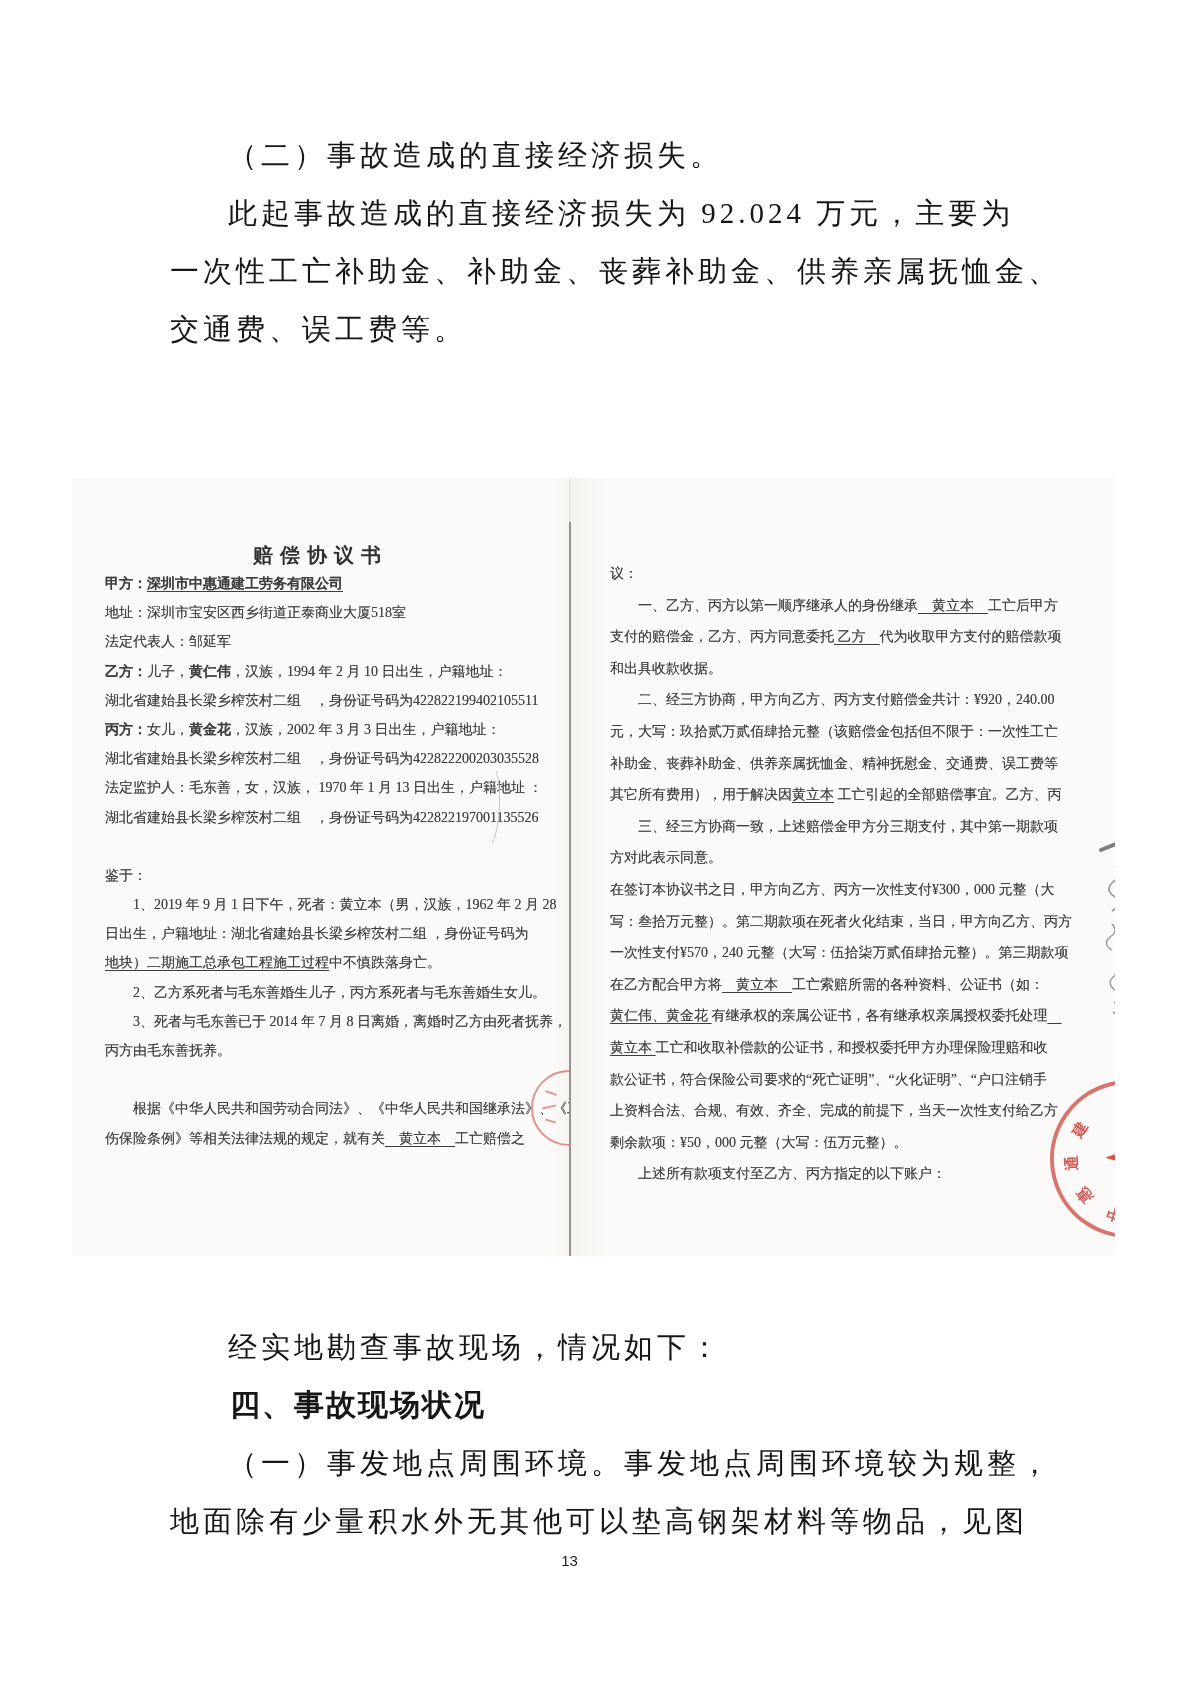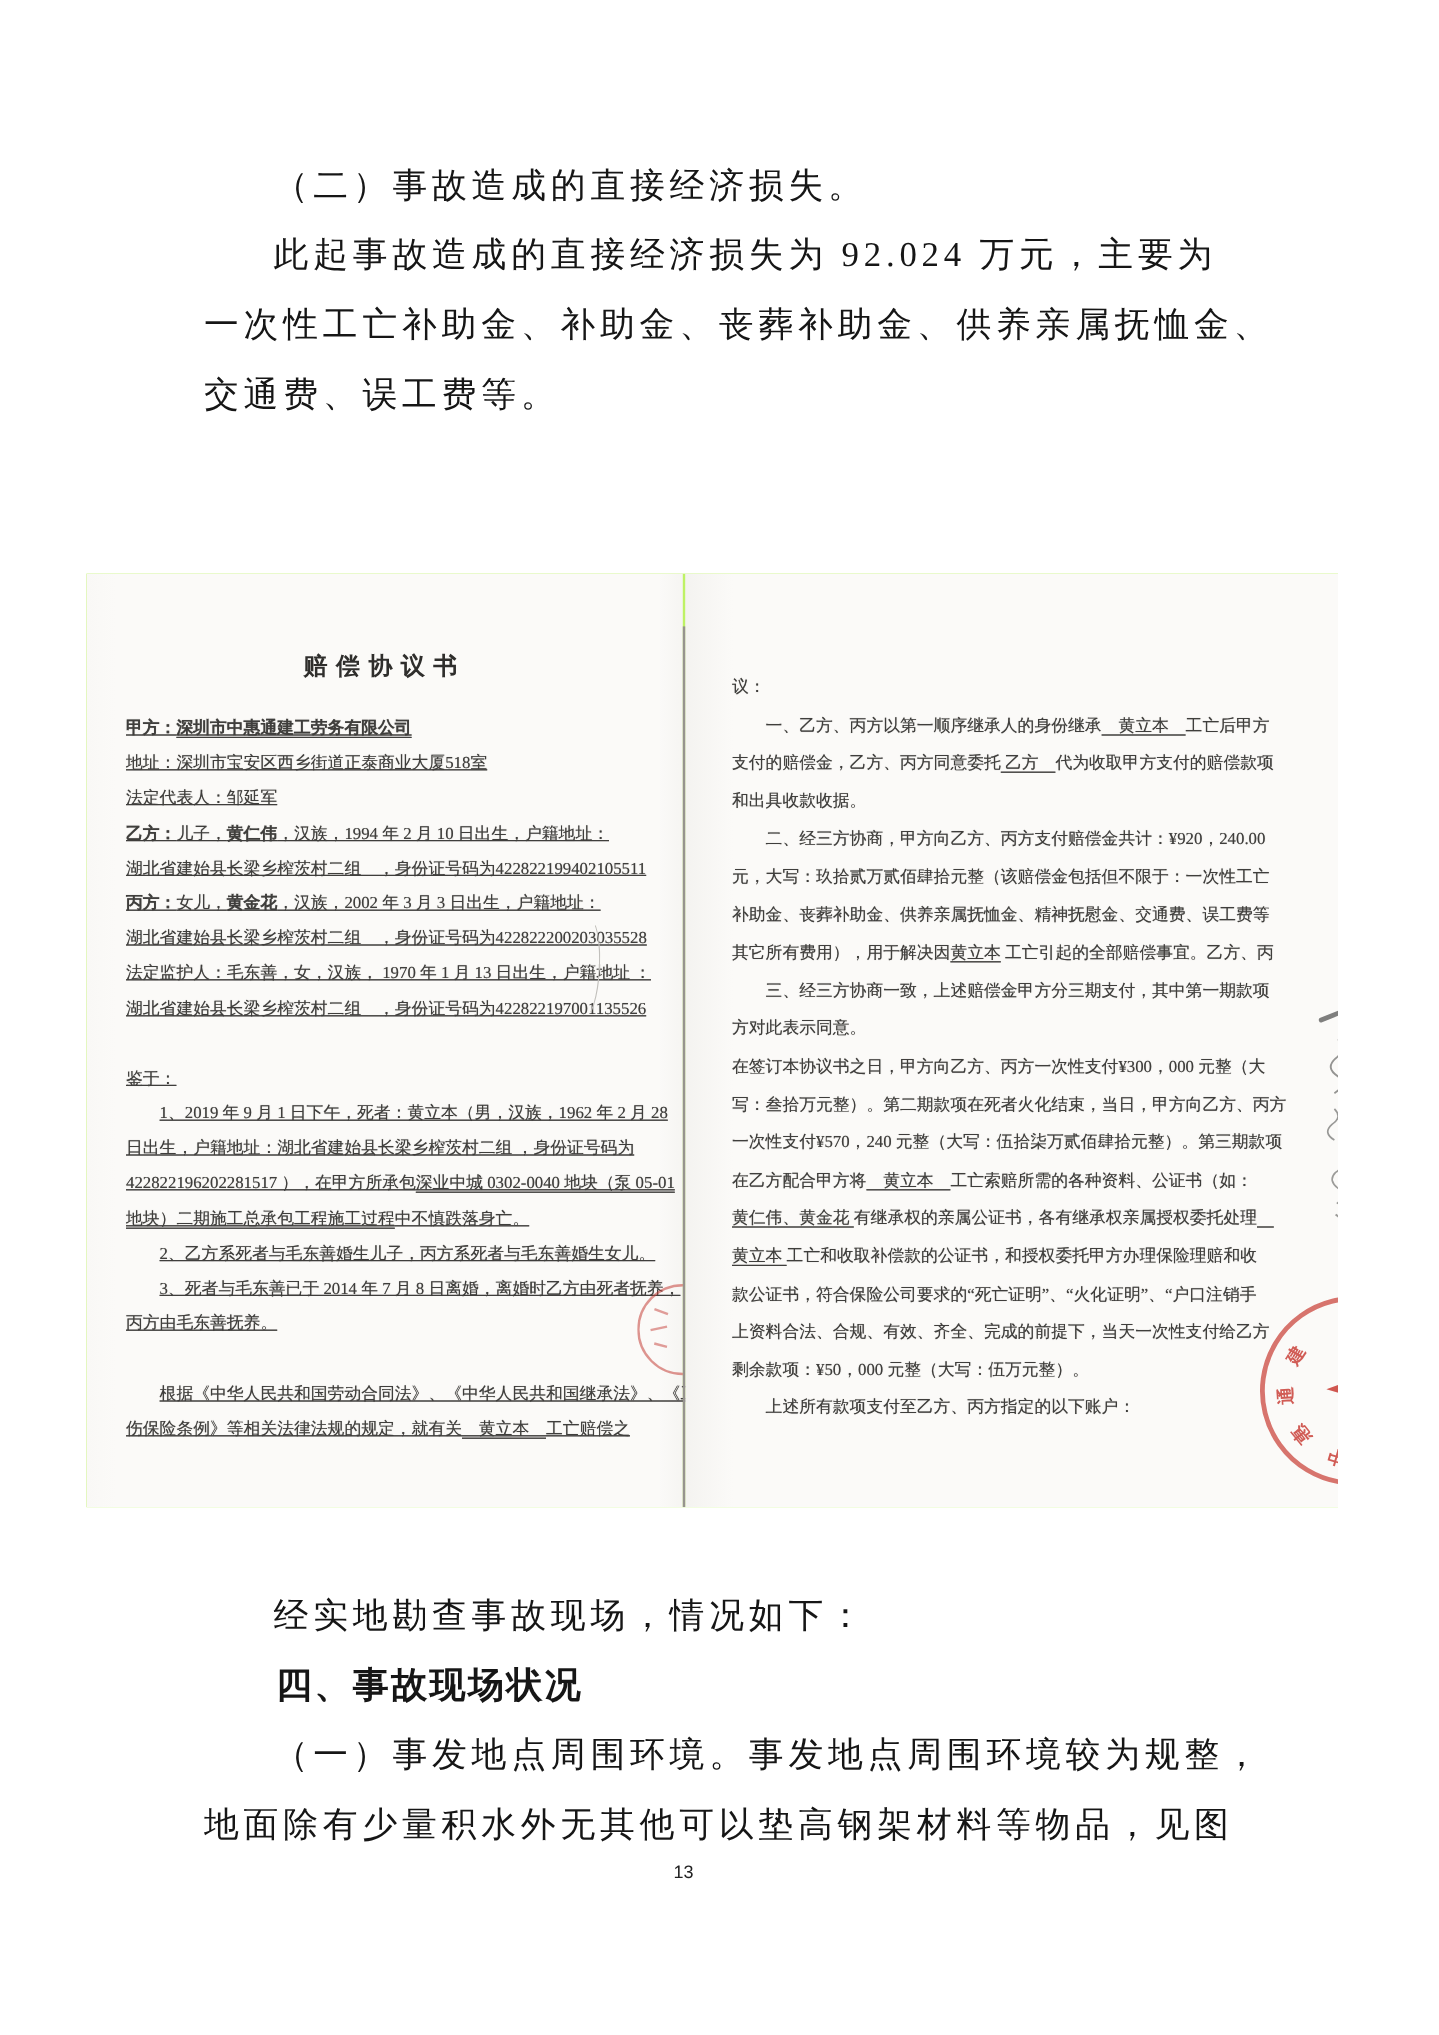--- a/index.html
+++ b/index.html
@@ -8,29 +8,29 @@
     font-family:"Liberation Serif","DejaVu Serif",serif;color:#151515;
   }
   
   .main-lines{position:absolute;left:170px;width:890px;font-size:29px;letter-spacing:4px;color:#161616;}
   .main-lines .line{height:58px;line-height:58px;white-space:nowrap;}
   .main-top{top:126px;}
   .main-bottom{top:1318px;}
   .ind{text-indent:2em;}
   .hd{font-family:"Liberation Sans","DejaVu Sans",sans-serif;font-weight:700;font-size:30px;letter-spacing:2px;}
   
-  .scan-wrap{position:absolute;left:72px;top:478px;width:1092px;height:778px;overflow:hidden;background:#bef264;}
+  .scan-wrap{position:absolute;left:72px;top:478px;width:1092px;height:778px;overflow:hidden;background:#e5e5e5;}
   .scan-page{position:absolute;top:0;height:778px;}
   .scanL{left:0;width:497px;background:linear-gradient(90deg,#f9f8f6 0,#fbfaf8 5%,#fbfaf8 96%,#f6f5f2 100%);}
   .scanR{left:499px;width:567px;background:linear-gradient(90deg,#f4f3f0 0,#fbfaf8 7%,#fbfaf8 100%);}
   .gutter-line{position:absolute;left:497px;top:44px;width:2px;height:734px;background:#96938e;}
   .edge-line{position:absolute;left:1066px;top:44px;width:3px;height:734px;background:#55534f;}
   .scan-title{margin-top:64px;text-align:center;font-size:20px;letter-spacing:7px;color:#2f2e2c;font-weight:600;}
   .scan-lines{color:#3f3e3c;text-shadow:0 0 .6px rgba(90,88,84,.7);}
-  .scanL .scan-lines{margin-top:24px;padding:0 20px 0 33px;text-decoration:underline;}
+  .scanL .scan-lines{padding:0 20px 0 33px;}
   .scanL .scan-lines .line{height:29.2px;line-height:29.2px;font-size:14px;white-space:nowrap;}
   .scanR .scan-lines{padding:80px 24px 0 39px;}
   .scanR .scan-lines .line{height:31.6px;line-height:31.6px;font-size:14px;white-space:nowrap;}
   .scan-lines .u{text-decoration:underline;text-underline-offset:3px;}
   .scan-lines .b{font-weight:700;}
   
   .crease{position:absolute;left:406px;top:287px;width:20px;height:82px;border:1px solid transparent;
     border-right:1px solid #c2c0bc;border-radius:50%;transform:rotate(3deg);}
   
   .gutter-seal-clip{position:absolute;left:459px;top:592px;width:38px;height:78px;overflow:hidden;}
@@ -75,21 +75,20 @@
           <div class="line"><span class="b">乙方：</span><span>儿子，</span><span class="b">黄仁伟</span><span>，汉族，1994 年 2 月 10 日出生，户籍地址：</span></div>
           <div class="line"><span>湖北省建始县长梁乡榨茨村二组　，身份证号码为422822199402105511</span></div>
           <div class="line"><span class="b">丙方：</span><span>女儿，</span><span class="b">黄金花</span><span>，汉族，2002 年 3 月 3 日出生，户籍地址：</span></div>
           <div class="line"><span>湖北省建始县长梁乡榨茨村二组　，身份证号码为422822200203035528</span></div>
           <div class="line"><span>法定监护人：毛东善，女，汉族， 1970 年 1 月 13 日出生，户籍地址 ：</span></div>
           <div class="line"><span>湖北省建始县长梁乡榨茨村二组　，身份证号码为422822197001135526</span></div>
           <div class="line"></div>
           <div class="line"><span>鉴于：</span></div>
           <div class="line ind"><span>1、2019 年 9 月 1 日下午，死者：黄立本（男，汉族，1962 年 2 月 28</span></div>
           <div class="line"><span>日出生，户籍地址：湖北省建始县长梁乡榨茨村二组 ，身份证号码为</span></div>
-          <div class="line"><span>422822196202281517 ），在甲方所承包</span><span class="u">深业中城 0302-0040 地块（泵 05-01</span></div>
           <div class="line"><span class="u">地块）二期施工总承包工程施工过程</span><span>中不慎跌落身亡。</span></div>
           <div class="line ind"><span>2、乙方系死者与毛东善婚生儿子，丙方系死者与毛东善婚生女儿。</span></div>
           <div class="line ind"><span>3、死者与毛东善已于 2014 年 7 月 8 日离婚，离婚时乙方由死者抚养，</span></div>
           <div class="line"><span>丙方由毛东善抚养。</span></div>
           <div class="line"></div>
           <div class="line ind"><span>根据《中华人民共和国劳动合同法》、《中华人民共和国继承法》、《工</span></div>
           <div class="line"><span>伤保险条例》等相关法律法规的规定，就有关</span><span class="u">　黄立本　</span><span>工亡赔偿之</span></div>
         </div>
     </div>
 

